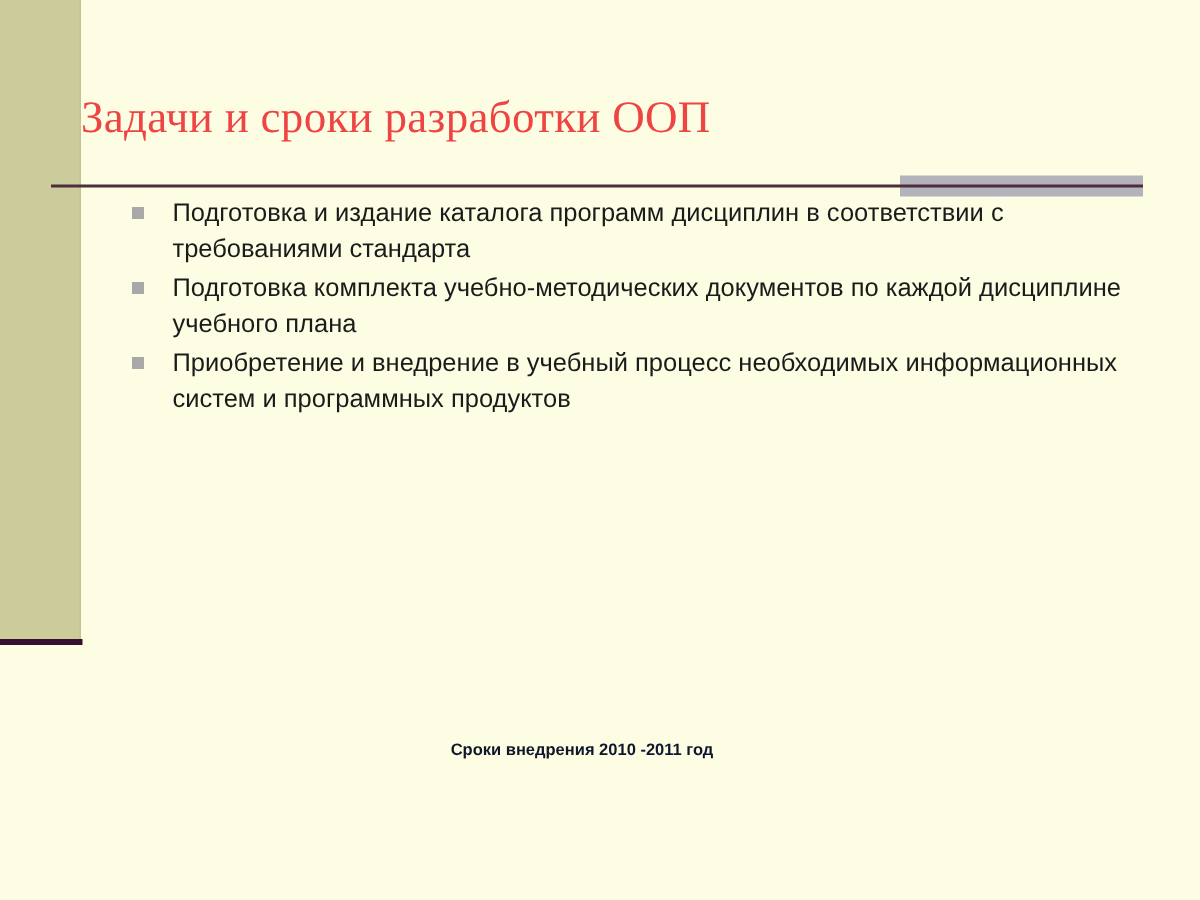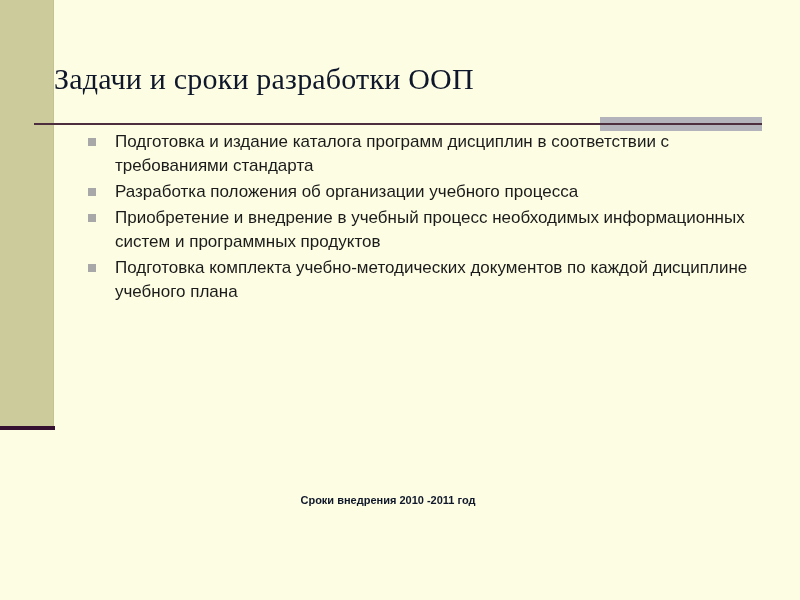--- a/index.html
+++ b/index.html
@@ -51,21 +51,21 @@
 
   
   .title {
     position: absolute;
     left: 54px;
     top: 42px;
     width: 700px;
     font-family: "Liberation Serif", "DejaVu Serif", serif;
     font-size: 30px;
     font-weight: normal;
-    color: #0f172a;
+    color: #ef4444;
     letter-spacing: 0.2px;
     white-space: nowrap;
   }
 
   
   .rule-wrap {
     position: absolute;
     left: 0;
     top: 112px;
     width: 800px;
@@ -150,33 +150,29 @@
 
   <div class="body">
 
     <div class="bullet-row">
       <span class="bullet-marker"></span>
       <span class="bullet-text">Подготовка и издание каталога программ дисциплин в соответствии с требованиями стандарта</span>
     </div>
 
 
 
-    <div class="bullet-row">
-      <span class="bullet-marker"></span>
-      <span class="bullet-text">Разработка положения об организации учебного процесса</span>
-    </div>
 
 
     <div class="bullet-row">
       <span class="bullet-marker"></span>
-      <span class="bullet-text">Приобретение и внедрение в учебный процесс необходимых информационных систем и программных продуктов</span>
+      <span class="bullet-text">Подготовка комплекта учебно-методических документов по каждой дисциплине учебного плана</span>
     </div>
 
     <div class="bullet-row">
       <span class="bullet-marker"></span>
-      <span class="bullet-text">Подготовка комплекта учебно-методических документов по каждой дисциплине учебного плана</span>
+      <span class="bullet-text">Приобретение и внедрение в учебный процесс необходимых информационных систем и программных продуктов</span>
     </div>
 
   </div>
 
   <div class="footer-line">Сроки внедрения 2010 -2011 год</div>
 
 </div>
 
 </body></html>

